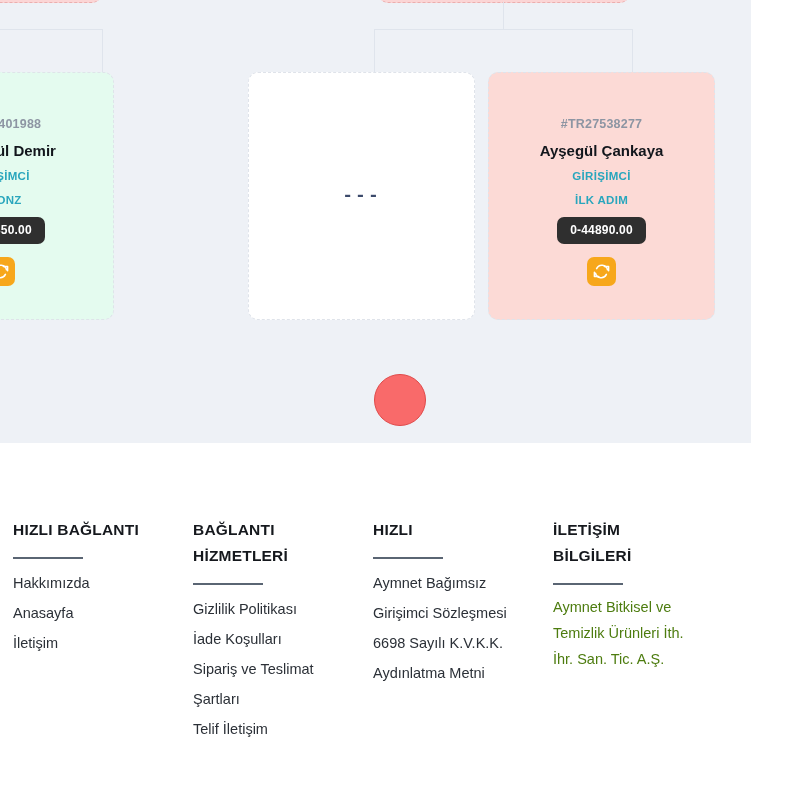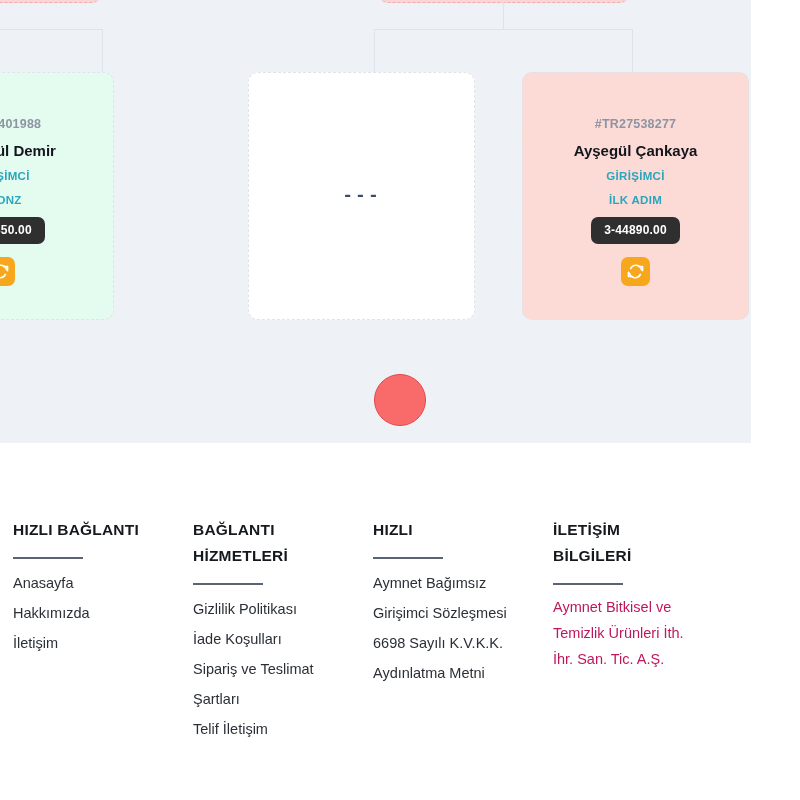--- a/index.html
+++ b/index.html
@@ -59,21 +59,21 @@
     border: 1px dashed #dfe3ea;
     box-sizing: border-box;
     display: flex;
     flex-direction: column;
     align-items: center;
     justify-content: flex-start;
     padding-top: 44px;
   }
   .card-green { left: -113px; background: #e4fbef; }
   .card-white { left: 248px; background: #ffffff; justify-content: center; padding-top: 0; }
-  .card-pink  { left: 522px; background: #fcdad6; }
+  .card-pink  { left: 488px; background: #fcdad6; }
 
   .card-code {
     font-size: 12.5px;
     font-weight: 700;
     color: #8d95a3;
     letter-spacing: .2px;
     margin-bottom: 11px;
   }
   .card-name {
     font-size: 15px;
@@ -185,21 +185,21 @@
     display: block;
     font-size: 14.5px;
     color: #2b3037;
     line-height: 30px;
     text-decoration: none;
     cursor: pointer;
     max-width: 160px;
   }
   .ftext {
     font-size: 14.5px;
-    color: #be185d;
+    color: #4d7c0f;
     line-height: 26px;
     max-width: 152px;
   }
   .ftext-gap { height: 14px; }
 </style>
 </head>
 <body>
 
 <div id="page">
 
@@ -235,21 +235,21 @@
 
     <div class="card card-white">
       <div class="empty-dashes">---</div>
     </div>
 
     <div class="card card-pink">
       <div class="card-code">#TR27538277</div>
       <div class="card-name">Ayşegül Çankaya</div>
       <div class="card-role">GİRİŞİMCİ</div>
       <div class="card-rank">İLK ADIM</div>
-      <div class="card-badge">3-44890.00</div>
+      <div class="card-badge">0-44890.00</div>
       <button class="refresh-btn">
         <span>
           <svg width="17" height="17" viewBox="0 0 24 24" fill="none" stroke="#ffffff" stroke-width="2.2" stroke-linecap="round" stroke-linejoin="round">
             <polyline points="22 11 22 5 16 5"></polyline>
             <path d="M20.5 9.5A8.2 8.2 0 0 0 5.1 8"></path>
             <polyline points="2 13 2 19 8 19"></polyline>
             <path d="M3.5 14.5A8.2 8.2 0 0 0 18.9 16"></path>
           </svg>
         </span>
       </button>
@@ -257,22 +257,22 @@
 
     <div class="node-dot"></div>
   </div>
 
   <div class="footer">
     <div class="footer-cols">
 
       <div class="fcol fcol-1">
         <div class="fheading">HIZLI BAĞLANTI</div>
         <div class="fheading-rule"></div>
+        <a class="flink">Hakkımızda</a>
         <a class="flink">Anasayfa</a>
-        <a class="flink">Hakkımızda</a>
         <a class="flink">İletişim</a>
       </div>
 
       <div class="fcol fcol-2">
         <div class="fheading">BAĞLANTI HİZMETLERİ</div>
         <div class="fheading-rule"></div>
         <a class="flink">Gizlilik Politikası</a>
         <a class="flink">İade Koşulları</a>
         <a class="flink">Sipariş ve Teslimat Şartları</a>
         <a class="flink">Telif İletişim</a>

